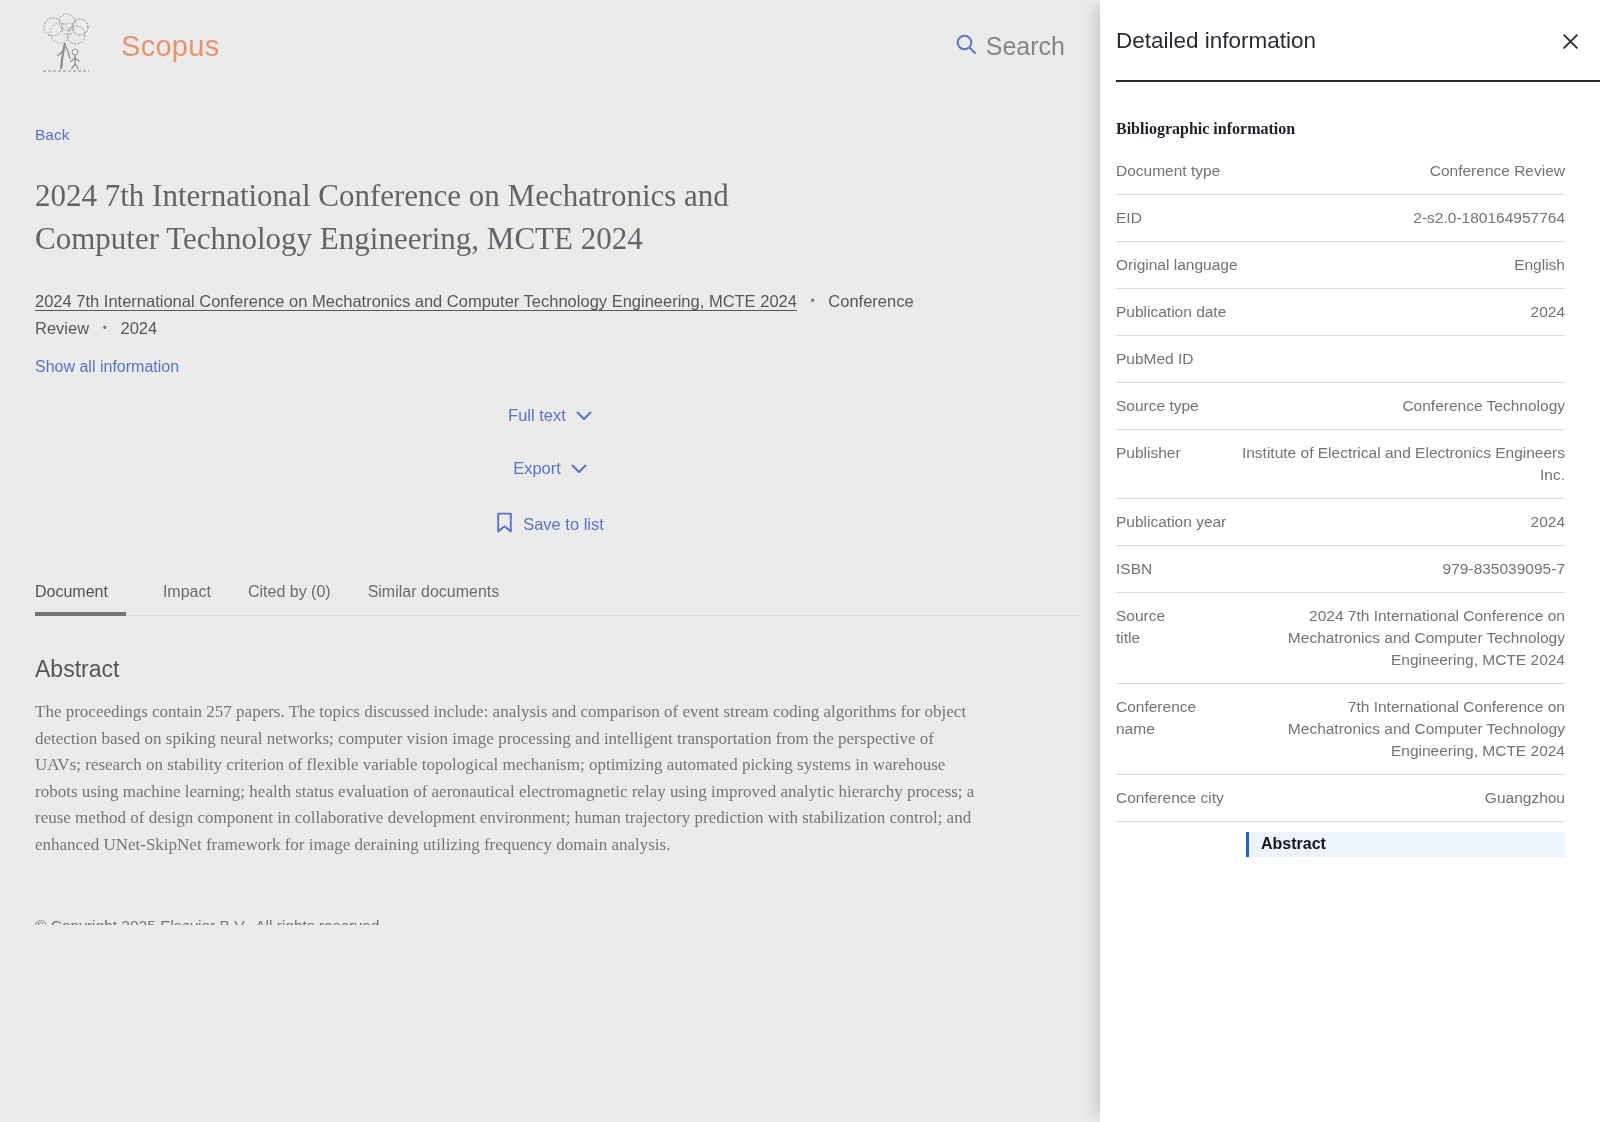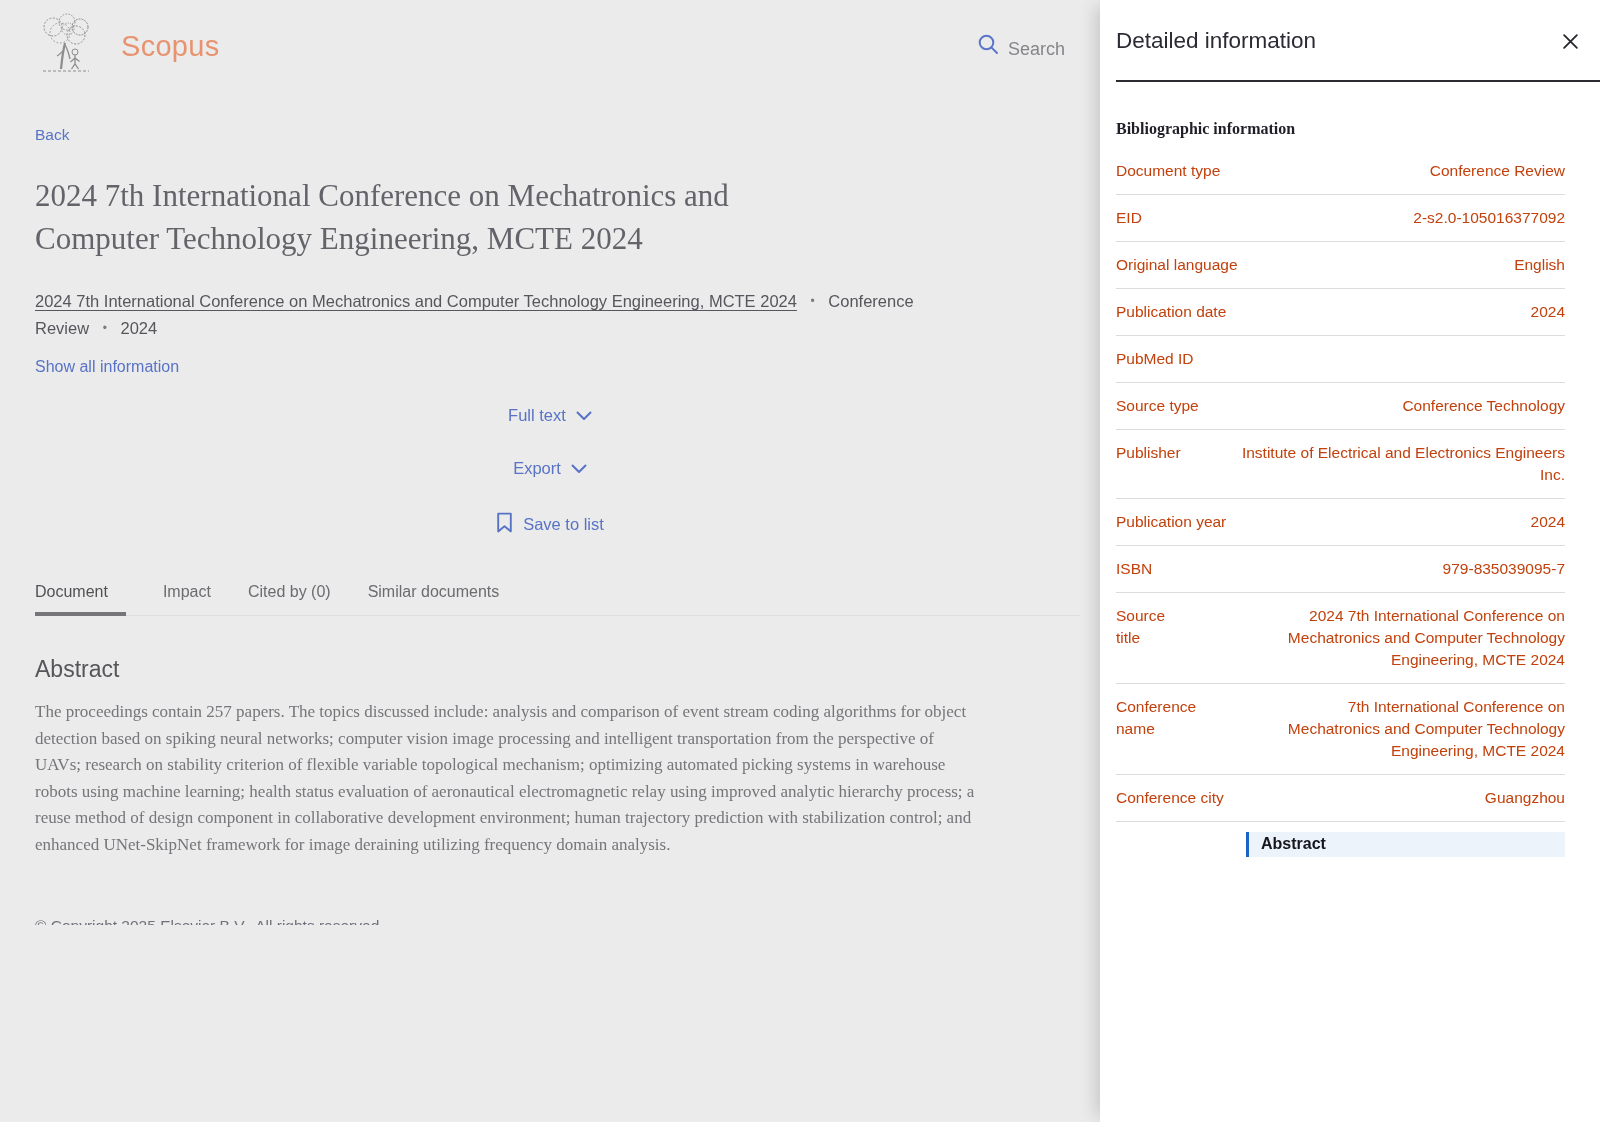--- a/index.html
+++ b/index.html
@@ -13,21 +13,21 @@
     color: #3c3c44;
   }
 
   
   .main { position: absolute; left: 0; top: 0; width: 1100px; height: 1122px; }
   .main-inner { margin-left: 35px; width: 1030px; }
 
   .topbar { display: flex; justify-content: space-between; align-items: center; padding-top: 12px; }
   .brand { display: flex; align-items: center; gap: 24px; cursor: pointer; }
   .wordmark { font-size: 29px; color: #e8936f; letter-spacing: .3px; }
-  .search { display: flex; align-items: flex-end; gap: 9px; color: #85858a; font-size: 18px; cursor: pointer; }
+  .search { display: flex; align-items: flex-end; gap: 9px; color: #85858a; font-size: 25px; cursor: pointer; }
 
   .back { display: inline-block; margin-top: 46px; color: #5873c6; font-size: 15.5px; text-decoration: none; cursor: pointer; }
 
   .title {
     margin: 30px 0 0; max-width: 812px;
     font-family: "Liberation Serif", serif; font-weight: 400;
     font-size: 31px; line-height: 43px; color: #63636a;
   }
 
   .source-line { margin-top: 28px; max-width: 880px; font-size: 16.5px; line-height: 27px; color: #56565c; }
@@ -64,21 +64,21 @@
 
   .panel-rule { border: none; border-top: 2px solid #2b2b33; margin: 26px 0 0 16px; }
 
   .panel-body { padding: 0 35px 0 16px; }
   .bib-title { margin: 38px 0 0; font-size: 16px; font-weight: bold; color: #1f1f28; font-family: Liberation Serif, serif; }
 
   .rows { margin-top: 10px; }
   .row {
     display: flex; justify-content: space-between; gap: 18px;
     padding: 12px 0; border-bottom: 1px solid #dcdcdc;
-    font-size: 15.5px; line-height: 22px; color: #c2410c;
+    font-size: 15.5px; line-height: 22px; color: #737373;
   }
   .row .label { flex: 0 1 auto; }
   .row .value { flex: 0 1 auto; margin-left: auto; text-align: right; max-width: 332px; }
   .row--narrow .label { flex: none; width: 76px; }
   .row--narrow .value { max-width: 300px; }
 
   .abstract-nav {
     margin: 10px 0 0 130px;
     background: #edf3fa;
     border-left: 3px solid #1b64c2;
@@ -201,21 +201,21 @@
   <div class="panel-body">
     <h3 class="bib-title">Bibliographic information</h3>
 
     <div class="rows">
       <div class="row">
         <div class="label">Document type</div>
         <div class="value">Conference Review</div>
       </div>
       <div class="row">
         <div class="label">EID</div>
-        <div class="value">2-s2.0-105016377092</div>
+        <div class="value">2-s2.0-180164957764</div>
       </div>
       <div class="row">
         <div class="label">Original language</div>
         <div class="value">English</div>
       </div>
       <div class="row">
         <div class="label">Publication date</div>
         <div class="value">2024</div>
       </div>
       <div class="row">

